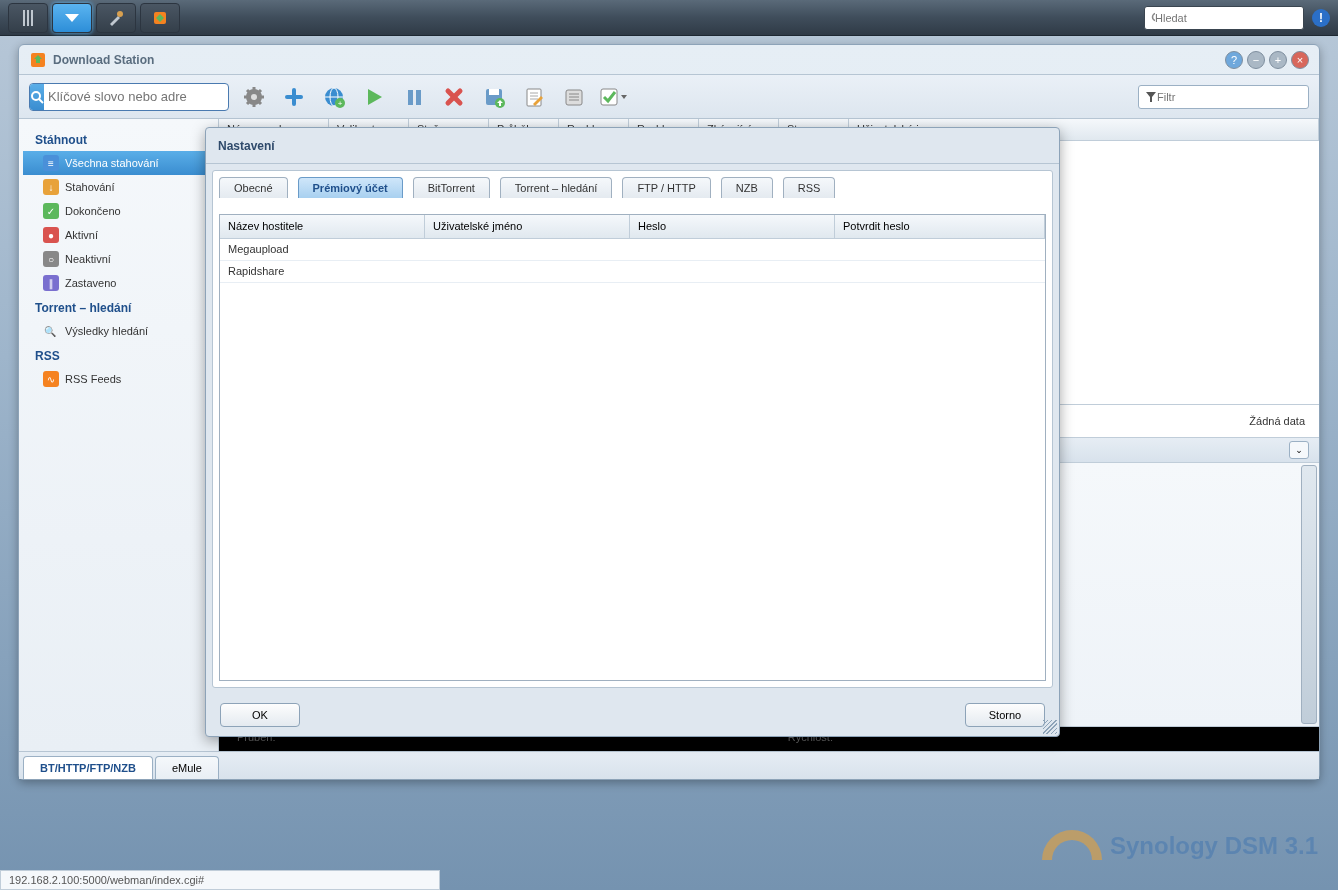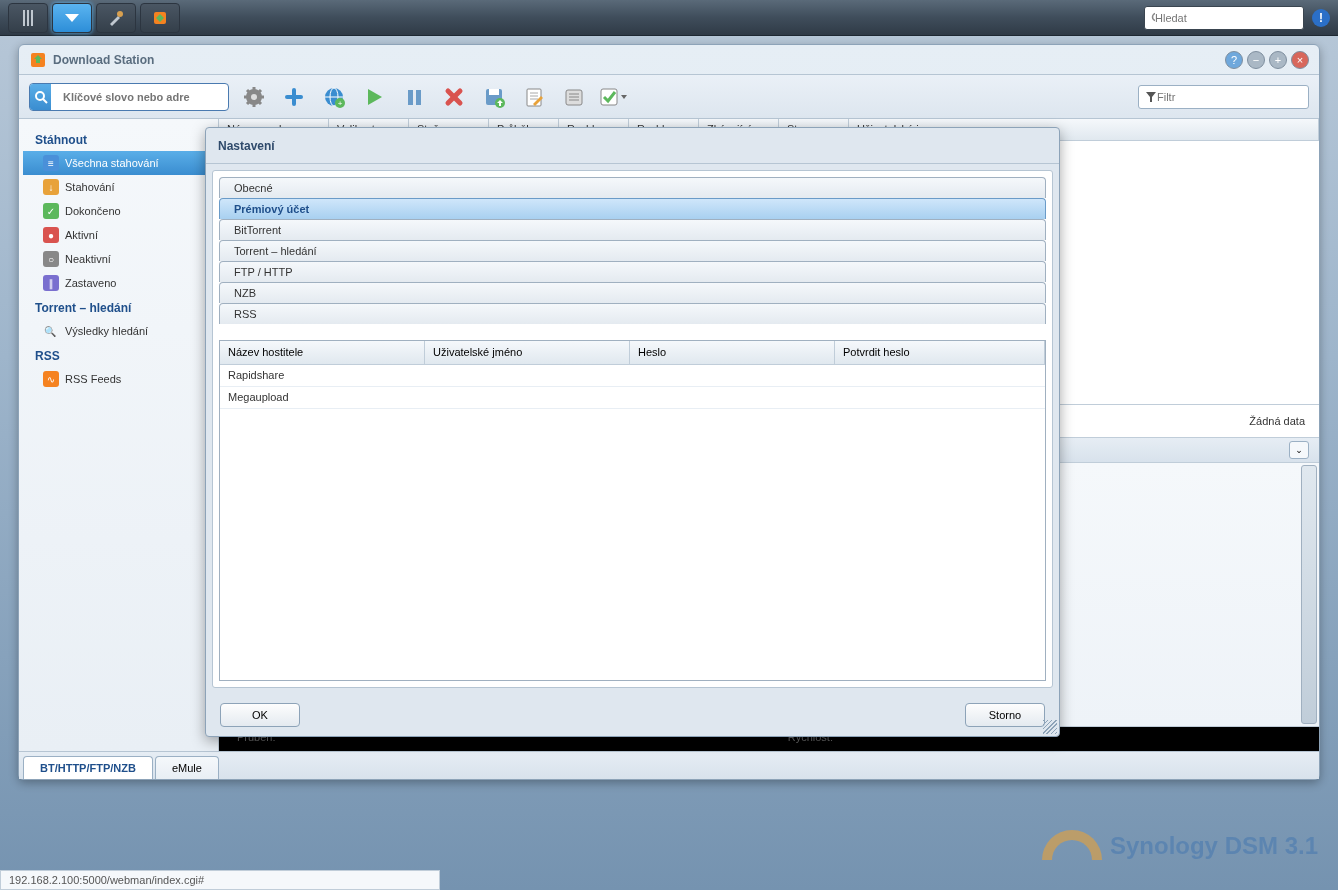--- a/index.html
+++ b/index.html
@@ -21,21 +21,21 @@
 .window-title { font-size: 12px; font-weight: bold; color: #5a6d7f; margin-left: 6px; }
 .window-controls { margin-left: auto; display: flex; gap: 4px; }
 .win-btn { width: 18px; height: 18px; border-radius: 50%; background: #aab8c5; border: 1px solid #7f8f9f; display: flex; align-items: center; justify-content: center; font-size: 11px; color: #fff; cursor: pointer; }
 .win-btn.help { background: #6fa8dc; }
 .win-btn.close { background: #d8675b; }
 
 
 .toolbar-row { height: 44px; display: flex; align-items: center; padding: 4px 10px; gap: 10px; border-bottom: 1px solid #b6c5d3; background: linear-gradient(to bottom, #eaf0f7, #dde6ef); }
 .search-main { width: 200px; height: 28px; border: 1px solid #4a7ab0; border-radius: 4px; background: #fff; display: flex; align-items: center; padding: 0; overflow: hidden; }
 .search-main .search-ico-btn { width: 28px; height: 26px; background: linear-gradient(to bottom, #5aaee8, #3a8dd0); display: flex; align-items: center; justify-content: center; color: #fff; }
-.search-main input { flex: 1; border: none; outline: none; font-size: 11px; padding: 0 12px; color: #888; font-weight: bold; }
+.search-main input { flex: 1; border: none; outline: none; font-size: 13px; padding: 0 4px; color: #888; }
 .tool-btn { width: 30px; height: 30px; display: flex; align-items: center; justify-content: center; cursor: pointer; border-radius: 3px; }
 .filter-box { margin-left: auto; width: 171px; height: 24px; border: 1px solid #9bb0c4; border-radius: 3px; background: #fff; display: flex; align-items: center; padding: 0 6px; }
 .filter-box input { flex: 1; border: none; outline: none; font-size: 11px; color: #888; }
 
 
 .content-area { flex: 1; display: flex; background: #fff; overflow: hidden; }
 .sidebar { width: 200px; border-right: 1px solid #c0cdd9; background: linear-gradient(to bottom, #f5f8fb, #e9eff5); padding: 8px 4px; font-size: 11px; }
 .sidebar-header { color: #1f4f8b; font-weight: bold; padding: 6px 12px 4px; font-size: 12px; }
 .sidebar-item { display: flex; align-items: center; padding: 4px 12px 4px 20px; cursor: pointer; color: #333; gap: 6px; }
 .sidebar-item.selected { background: linear-gradient(to bottom, #5aaee8, #3a8dd0); color: #fff; }
@@ -62,21 +62,21 @@
 
 
 .bottom-tabs { height: 28px; display: flex; align-items: flex-end; border-top: 1px solid #b6c5d3; background: linear-gradient(to bottom, #e6edf4, #d8e2ec); padding: 0 4px; }
 .tab { padding: 5px 16px; font-size: 11px; border: 1px solid #9bb0c4; border-bottom: none; border-radius: 4px 4px 0 0; background: linear-gradient(to bottom, #f5f8fb, #e8eef4); margin-right: 2px; cursor: pointer; }
 .tab.active { background: #fff; font-weight: bold; color: #1f4f8b; }
 
 
 .dialog { position: absolute; left: 205px; top: 127px; width: 855px; height: 610px; background: #dfe7ef; border: 1px solid #8da3b8; border-radius: 4px; box-shadow: 0 4px 14px rgba(0,0,0,0.35); display: flex; flex-direction: column; }
 .dialog-title { height: 36px; display: flex; align-items: center; padding: 0 12px; font-size: 12px; font-weight: bold; color: #2f4a6b; border-bottom: 1px solid #b6c5d3; }
 .dialog-body { flex: 1; background: #fff; margin: 6px; border: 1px solid #b6c5d3; border-radius: 3px; display: flex; flex-direction: column; }
-.dialog-tabs { display: flex; padding: 6px 6px 16px; gap: 0; flex-direction: column; }
+.dialog-tabs { display: flex; padding: 6px 6px 16px; gap: 10px; }
 .dtab { padding: 4px 14px; font-size: 11px; border: 1px solid #a0b0c0; border-bottom: none; border-radius: 4px 4px 0 0; background: linear-gradient(to bottom, #f5f8fb, #e4eaf0); cursor: pointer; color: #333; }
 .dtab.active { background: linear-gradient(to bottom, #cfe6fa, #a8d0f0); color: #1f4f8b; font-weight: bold; border-color: #6a9bc8; }
 .dialog-content { flex: 1; margin: 0 6px 6px; border: 1px solid #a0b0c0; background: #fff; }
 .dcols { height: 24px; background: linear-gradient(to bottom, #f5f8fb, #e0e8ef); border-bottom: 1px solid #c0cdd9; display: flex; font-size: 11px; }
 .dcols > div { padding: 5px 8px; border-right: 1px solid #c0cdd9; }
 .drow { height: 22px; border-bottom: 1px solid #e8eef4; display: flex; font-size: 11px; color: #333; }
 .drow > div { padding: 4px 8px; }
 .dialog-footer { height: 42px; display: flex; align-items: center; justify-content: space-between; padding: 0 14px; gap: 8px; }
 .dbtn { min-width: 80px; height: 24px; border: 1px solid #8da3b8; border-radius: 4px; background: linear-gradient(to bottom, #fdfdfd, #e4eaf0); font-size: 11px; cursor: pointer; }
 .resize-grip { position: absolute; right: 2px; bottom: 2px; width: 14px; height: 14px; background: repeating-linear-gradient(135deg, #8da3b8 0 1px, transparent 1px 3px); }
@@ -341,31 +341,31 @@
       <div class="dtab">RSS</div>
     </div>
     <div class="dialog-content">
       <div class="dcols">
         <div style="width:205px">Název hostitele</div>
         <div style="width:205px">Uživatelské jméno</div>
         <div style="width:205px">Heslo</div>
         <div style="flex:1">Potvrdit heslo</div>
       </div>
       <div class="drow">
+        <div style="width:205px">Megaupload</div>
+        <div style="width:205px"></div>
+        <div style="width:205px"></div>
+        <div style="flex:1"></div>
+      </div>
+      <div class="drow">
         <div style="width:205px">Rapidshare</div>
         <div style="width:205px"></div>
         <div style="width:205px"></div>
         <div style="flex:1"></div>
       </div>
-      <div class="drow">
-        <div style="width:205px">Megaupload</div>
-        <div style="width:205px"></div>
-        <div style="width:205px"></div>
-        <div style="flex:1"></div>
-      </div>
     </div>
   </div>
   <div class="dialog-footer">
     <button class="dbtn">OK</button>
     <button class="dbtn">Storno</button>
   </div>
   <div class="resize-grip"></div>
 </div>
 
 <div class="watermark">

